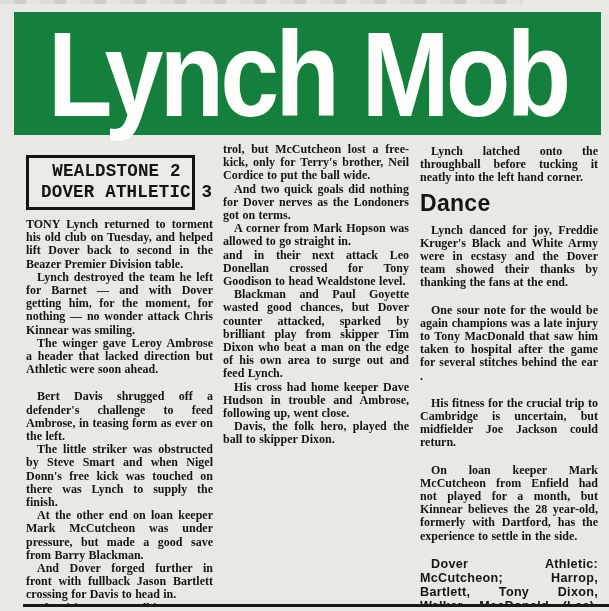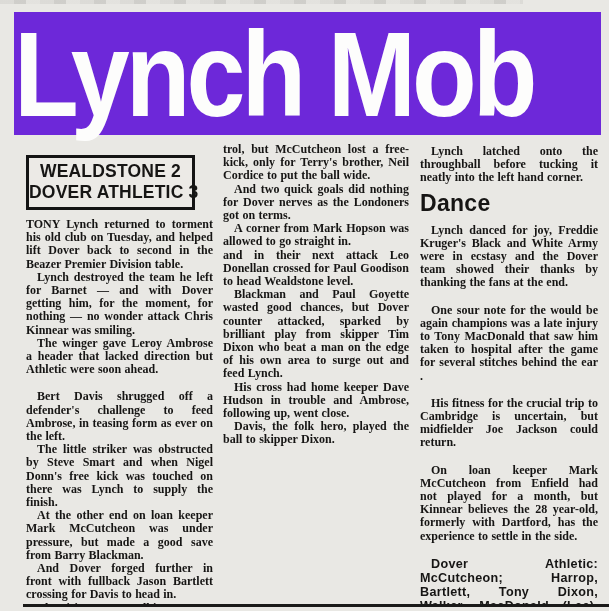--- a/index.html
+++ b/index.html
@@ -8,42 +8,42 @@
     background:#e9e8e4;overflow:hidden;
     font-family:"Liberation Serif",serif;color:#161514;
   }
   .scan-strip{
     position:absolute;top:0;left:0;width:523px;height:4px;
     background:repeating-linear-gradient(90deg,#d9d8d4 0 14px,#c9c8c4 14px 26px,#e2e1dd 26px 40px);
     opacity:.8;
   }
   .masthead{
     position:absolute;left:14px;top:12px;width:587px;height:123px;
-    background:#6d28d9;display:flex;align-items:center;
+    background:#15803d;display:flex;align-items:center;justify-content:center;
   }
   .masthead-title{
     font-family:"Liberation Sans",sans-serif;font-weight:bold;
     font-size:106px;letter-spacing:-4px;color:#fdfdfc;
     transform:scaleY(1.14);line-height:1;white-space:nowrap;
   }
   .cols{
     position:absolute;left:26px;top:143px;width:572px;height:462px;
     display:flex;overflow:hidden;
   }
   .col{width:187px;}
   .col-left{margin-right:10px;}
   .col-middle{width:186px;margin-right:11px;}
   .col-right{width:178px;padding-top:2px;}
   .scorebox{
     margin:12px 0 8px 0;width:163px;border:3px solid #141414;
     padding:3px 0 4px 0;text-align:center;background:#eceae6;
   }
   .scorebox-line{
-    font-family:Liberation Sans, sans-serif;font-weight:bold;
-    font-size:17.5px;line-height:21px;letter-spacing:.2px;white-space:nowrap;
+    font-family:Liberation Mono, monospace;font-weight:bold;
+    font-size:17.5px;line-height:21px;letter-spacing:.2px;white-space:nowrap;margin-left:12px;
   }
   .para{
     margin:0;font-size:12px;line-height:13.2px;font-weight:bold;
     text-align:justify;word-spacing:.4px;
   }
   .para.indent{text-indent:11px;}
   .para.gap{margin-top:14px;}
   .para.sans{
     font-family:"Liberation Sans",sans-serif;font-size:12.6px;
     line-height:14.2px;letter-spacing:.3px;
@@ -83,21 +83,21 @@
           <p class="para indent">At the other end on loan keeper Mark McCutcheon was under pressure, but made a good save from Barry Blackman.</p>
           <p class="para indent">And Dover forged further in front with fullback Jason Bartlett crossing for Davis to head in.</p>
           <p class="para indent">The visitors were well in con-</p>
         </div>
     </div>
 
     <div class="col col-middle">
         <p class="para">trol, but McCutcheon lost a free-kick, only for Terry's brother, Neil Cordice to put the ball wide.</p>
         <p class="para indent">And two quick goals did nothing for Dover nerves as the Londoners got on terms.</p>
         <p class="para indent">A corner from Mark Hopson was allowed to go straight in.</p>
-        <p class="para">and in their next attack Leo Donellan crossed for Paul Goodison to head Wealdstone level.</p>
+        <p class="para">and in their next attack Leo Donellan crossed for Tony Goodison to head Wealdstone level.</p>
         <p class="para indent">Blackman and Paul Goyette wasted good chances, but Dover counter attacked, sparked by brilliant play from skipper Tim Dixon who beat a man on the edge of his own area to surge out and feed Lynch.</p>
         <p class="para indent">His cross had home keeper Dave Hudson in trouble and Ambrose, following up, went close.</p>
         <p class="para indent">Davis, the folk hero, played the ball to skipper Dixon.</p>
       </div>
 
     <div class="col col-right">
         <p class="para indent">Lynch latched onto the throughball before tucking it neatly into the left hand corner.</p>
         <div class="subhead">Dance</div>
         <p class="para indent">Lynch danced for joy, Freddie Kruger's Black and White Army were in ecstasy and the Dover team showed their thanks by thanking the fans at the end.</p>
         <p class="para indent gap">One sour note for the would be again champions was a late injury to Tony MacDonald that saw him taken to hospital after the game for several stitches behind the ear .</p>

